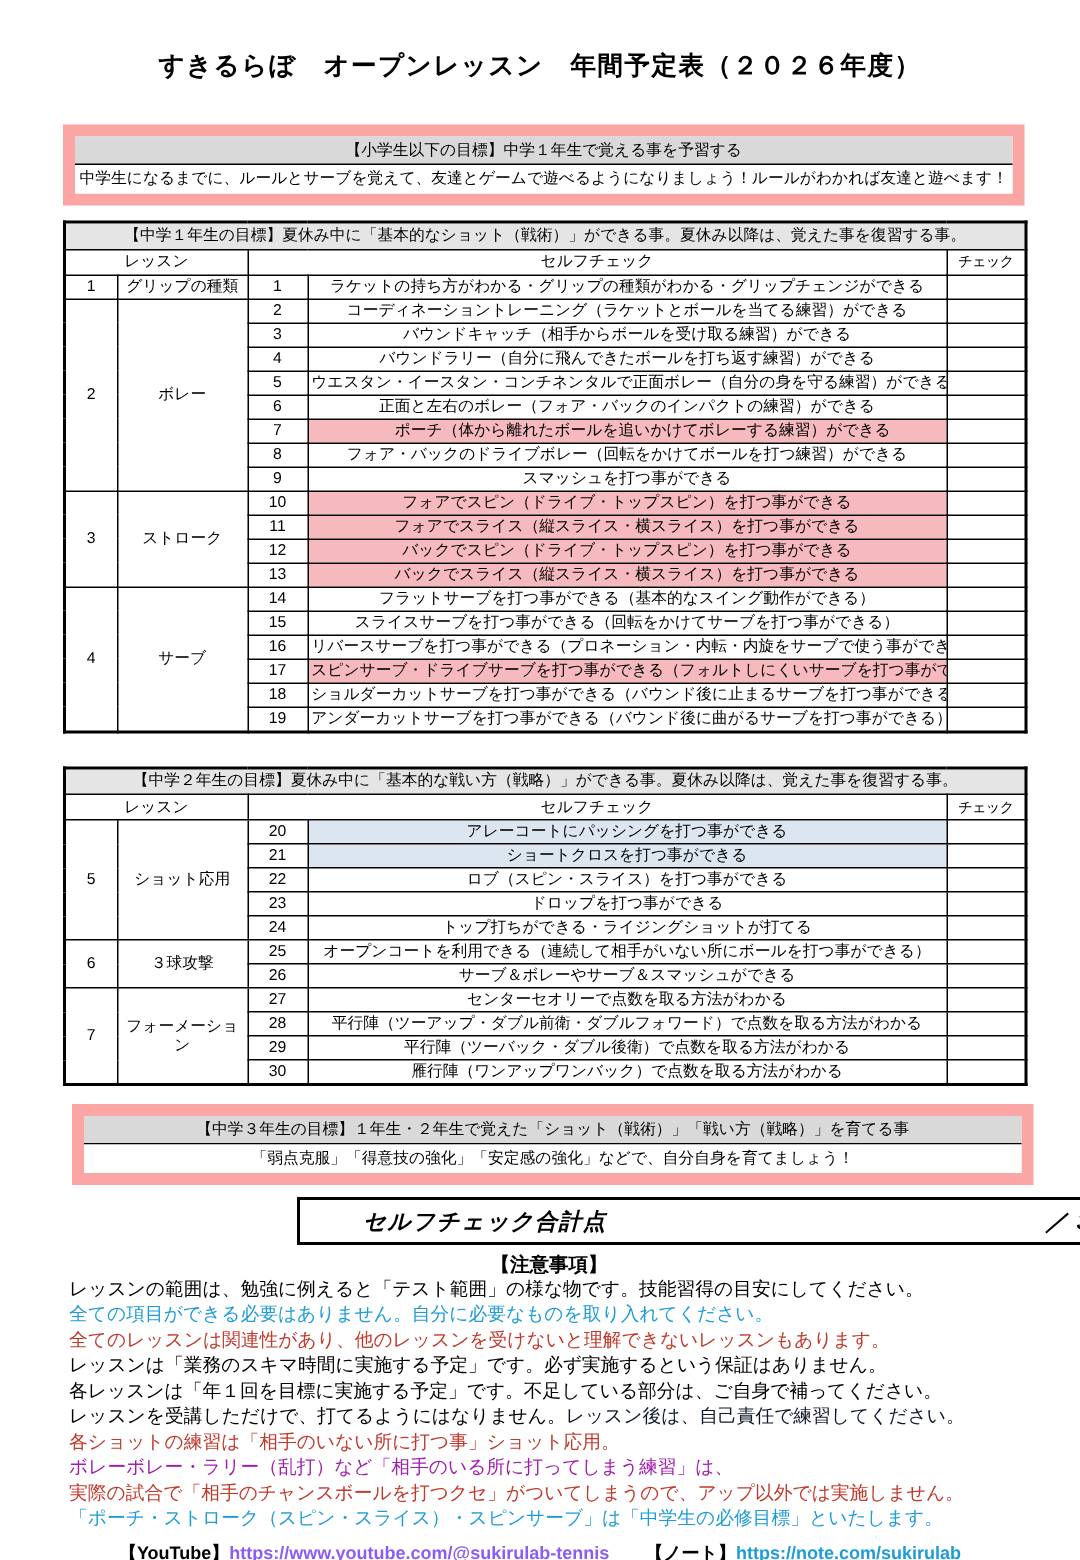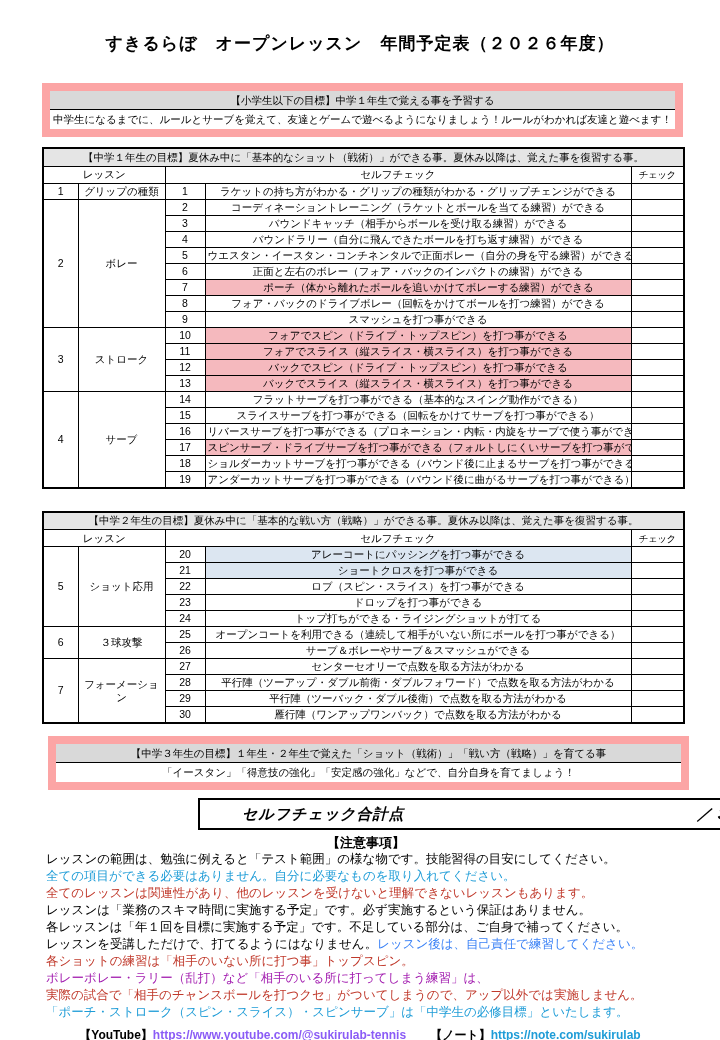--- a/index.html
+++ b/index.html
@@ -253,38 +253,38 @@
             <td class="inum">30</td>
             <td class="itext">雁行陣（ワンアップワンバック）で点数を取る方法がわかる</td>
             <td class="ccell"></td>
           </tr>
         </tbody>
       </table>
     </div>
 
   <div class="goalbox" style="margin-top:12px;margin-left:48px;">
     <div class="gb-head">【中学３年生の目標】１年生・２年生で覚えた「ショット（戦術）」「戦い方（戦略）」を育てる事</div>
-    <div class="gb-body">「イースタン」「得意技の強化」「安定感の強化」などで、自分自身を育てましょう！</div>
+    <div class="gb-body">「弱点克服」「得意技の強化」「安定感の強化」などで、自分自身を育てましょう！</div>
   </div>
 
   <div class="totalbox">
     <span class="tlabel">セルフチェック合計点</span>
     <span class="tvalue">／３０</span>
   </div>
 
   <div class="notes">
     <div class="notes-title">【注意事項】</div>
     <div id="notes-lines">
         <div class="nline"><span>レッスンの範囲は、勉強に例えると「テスト範囲」の様な物です。技能習得の目安にしてください。</span></div>
         <div class="nline"><span style="color: rgb(30, 156, 215);">全ての項目ができる必要はありません。自分に必要なものを取り入れてください。</span></div>
         <div class="nline"><span style="color: rgb(192, 57, 43);">全てのレッスンは関連性があり、他のレッスンを受けないと理解できないレッスンもあります。</span></div>
         <div class="nline"><span>レッスンは「業務のスキマ時間に実施する予定」です。必ず実施するという保証はありません。</span></div>
         <div class="nline"><span>各レッスンは「年１回を目標に実施する予定」です。不足している部分は、ご自身で補ってください。</span></div>
-        <div class="nline"><span>レッスンを受講しただけで、打てるようにはなりません。</span><span style="color: #3b82f6;">レッスン後は、自己責任で練習してください。</span></div>
-        <div class="nline"><span style="color: rgb(192, 57, 43);">各ショットの練習は「相手のいない所に打つ事」トップスピン。</span></div>
+        <div class="nline"><span>レッスンを受講しただけで、打てるようにはなりません。</span><span style="color: #0f172a;">レッスン後は、自己責任で練習してください。</span></div>
+        <div class="nline"><span style="color: rgb(192, 57, 43);">各ショットの練習は「相手のいない所に打つ事」ショット応用。</span></div>
         <div class="nline"><span style="color: #a21caf;">ボレーボレー・ラリー（乱打）など「相手のいる所に打ってしまう練習」は、</span></div>
         <div class="nline"><span style="color: rgb(192, 57, 43);">実際の試合で「相手のチャンスボールを打つクセ」がついてしまうので、アップ以外では実施しません。</span></div>
         <div class="nline"><span style="color: rgb(30, 156, 215);">「ポーチ・ストローク（スピン・スライス）・スピンサーブ」は「中学生の必修目標」といたします。</span></div>
       </div>
   </div>
 
   <div class="footer">
     <span class="flabel">【YouTube】</span><a href="#" style="color: #8b5cf6;">https://www.youtube.com/@sukirulab-tennis</a><span class="gapper"></span><span class="flabel">【ノート】</span><a href="#" style="color: rgb(30, 156, 215);">https://note.com/sukirulab</a>
   </div>
 

